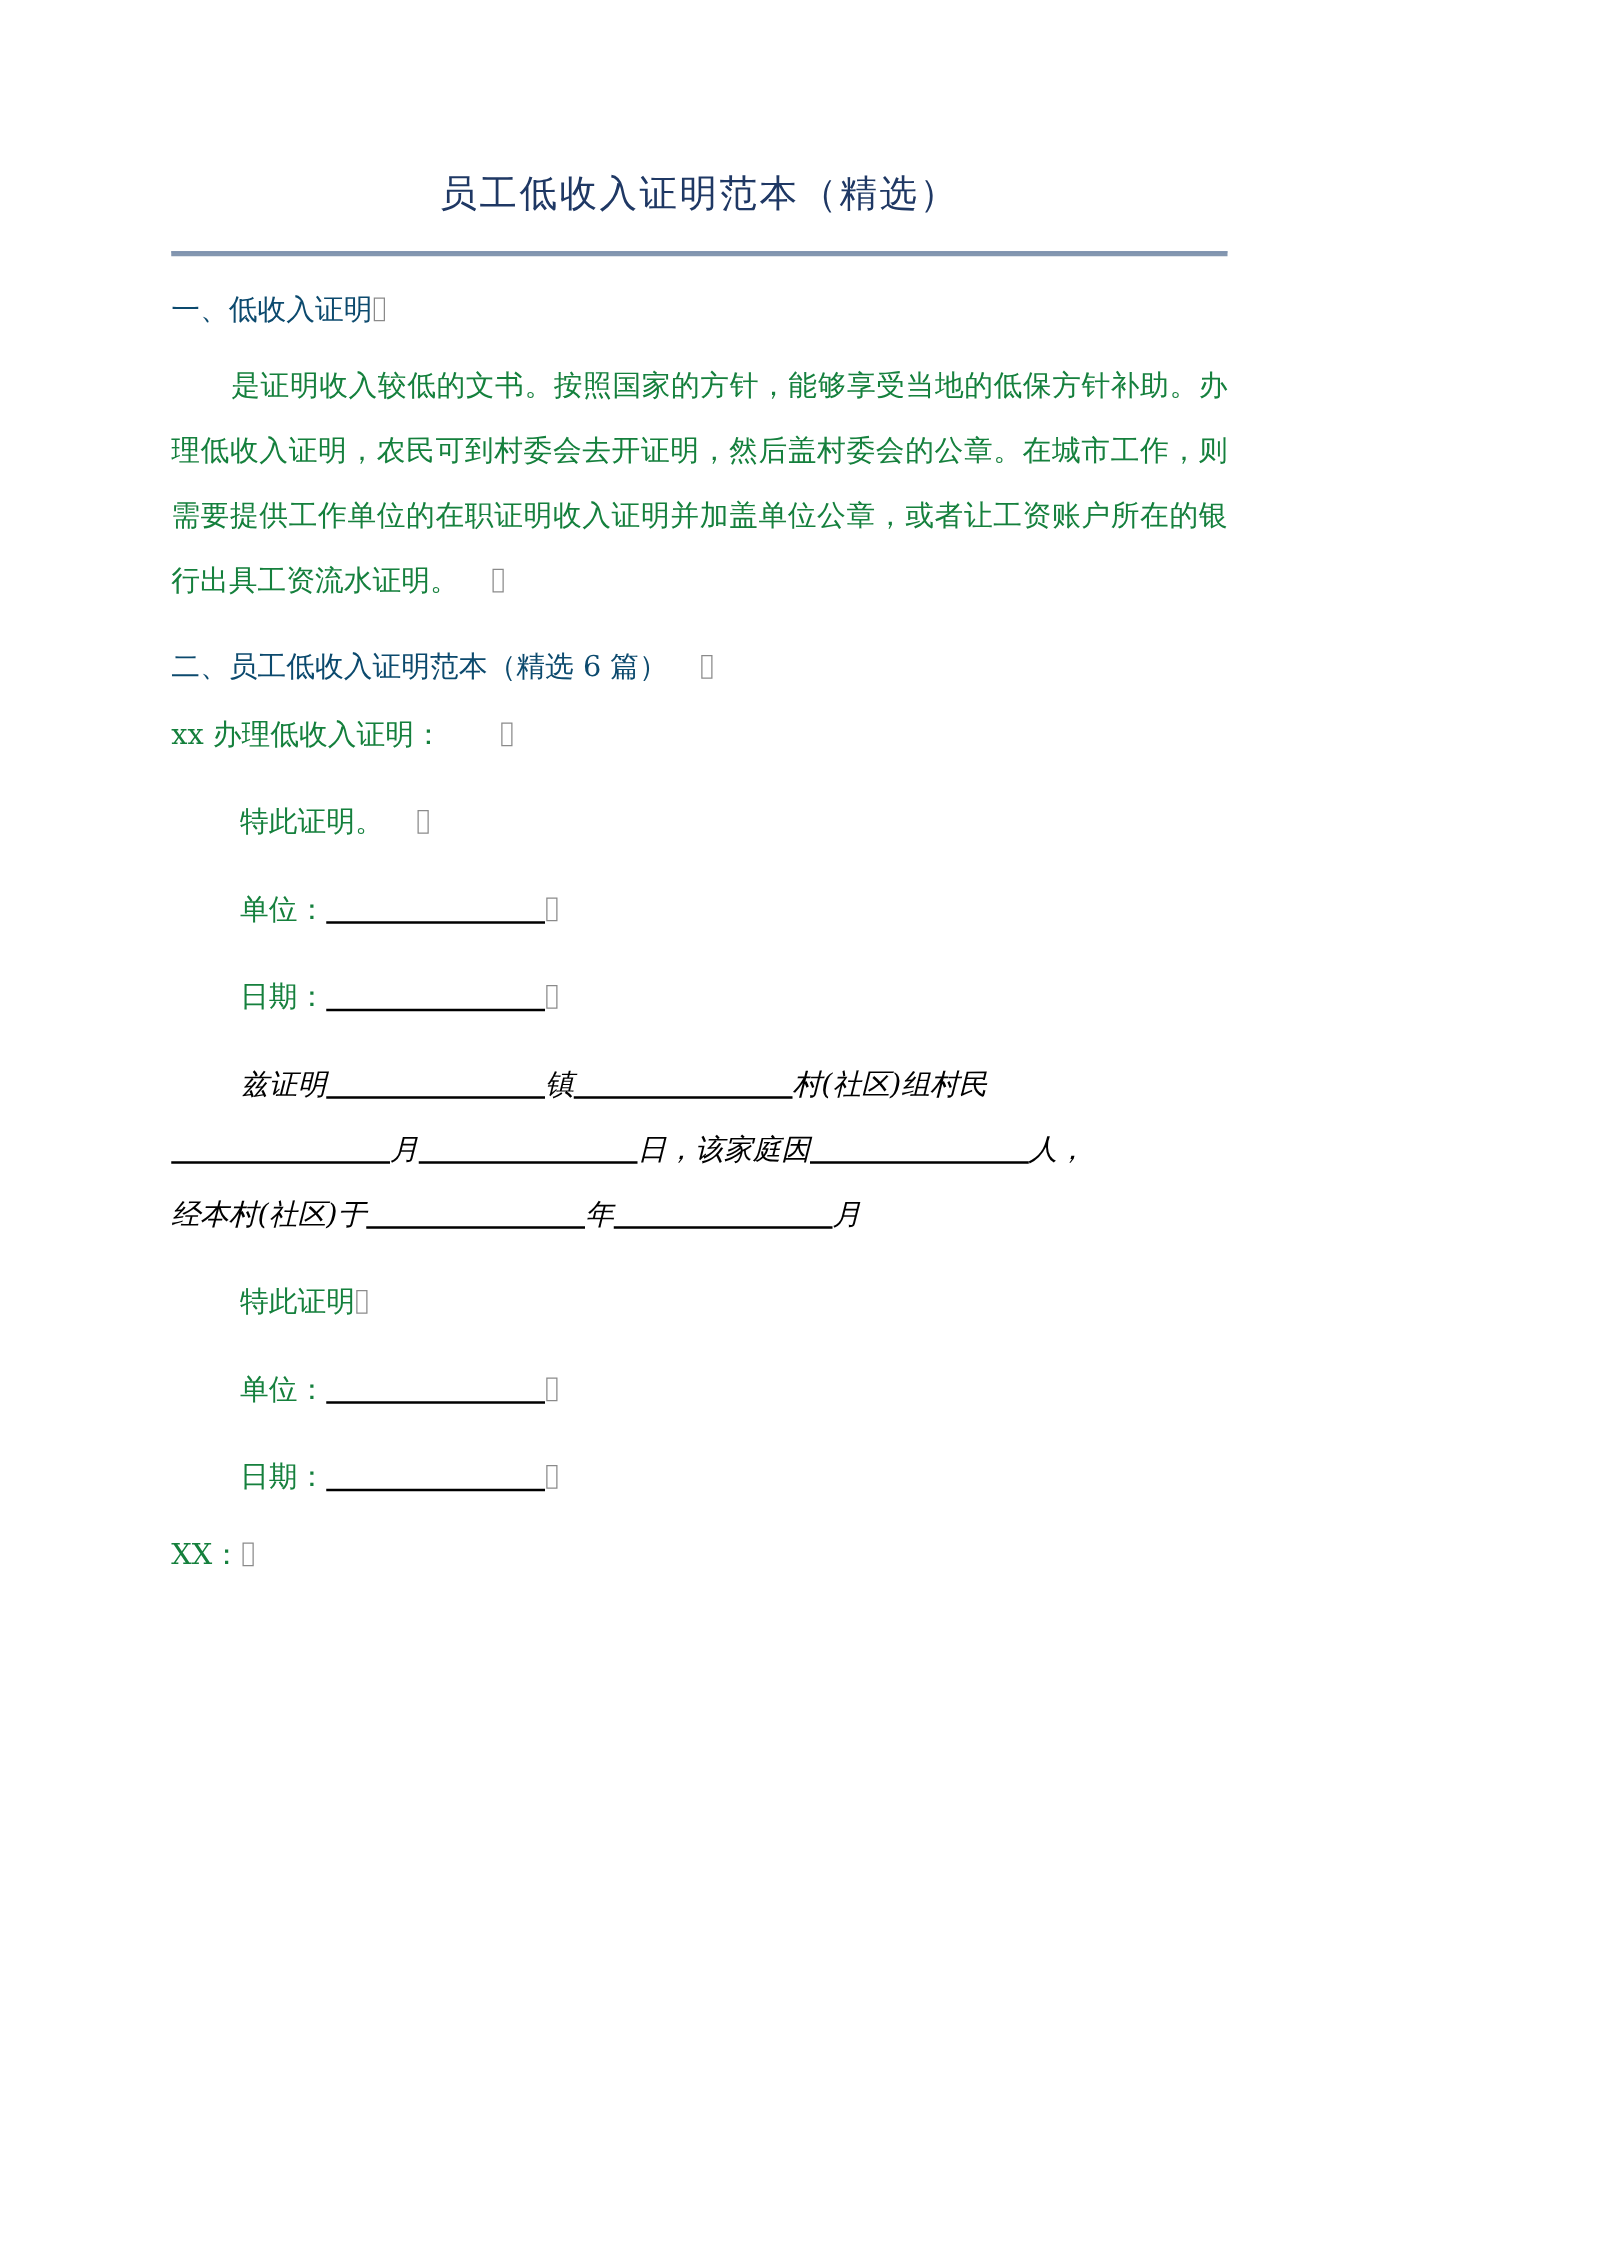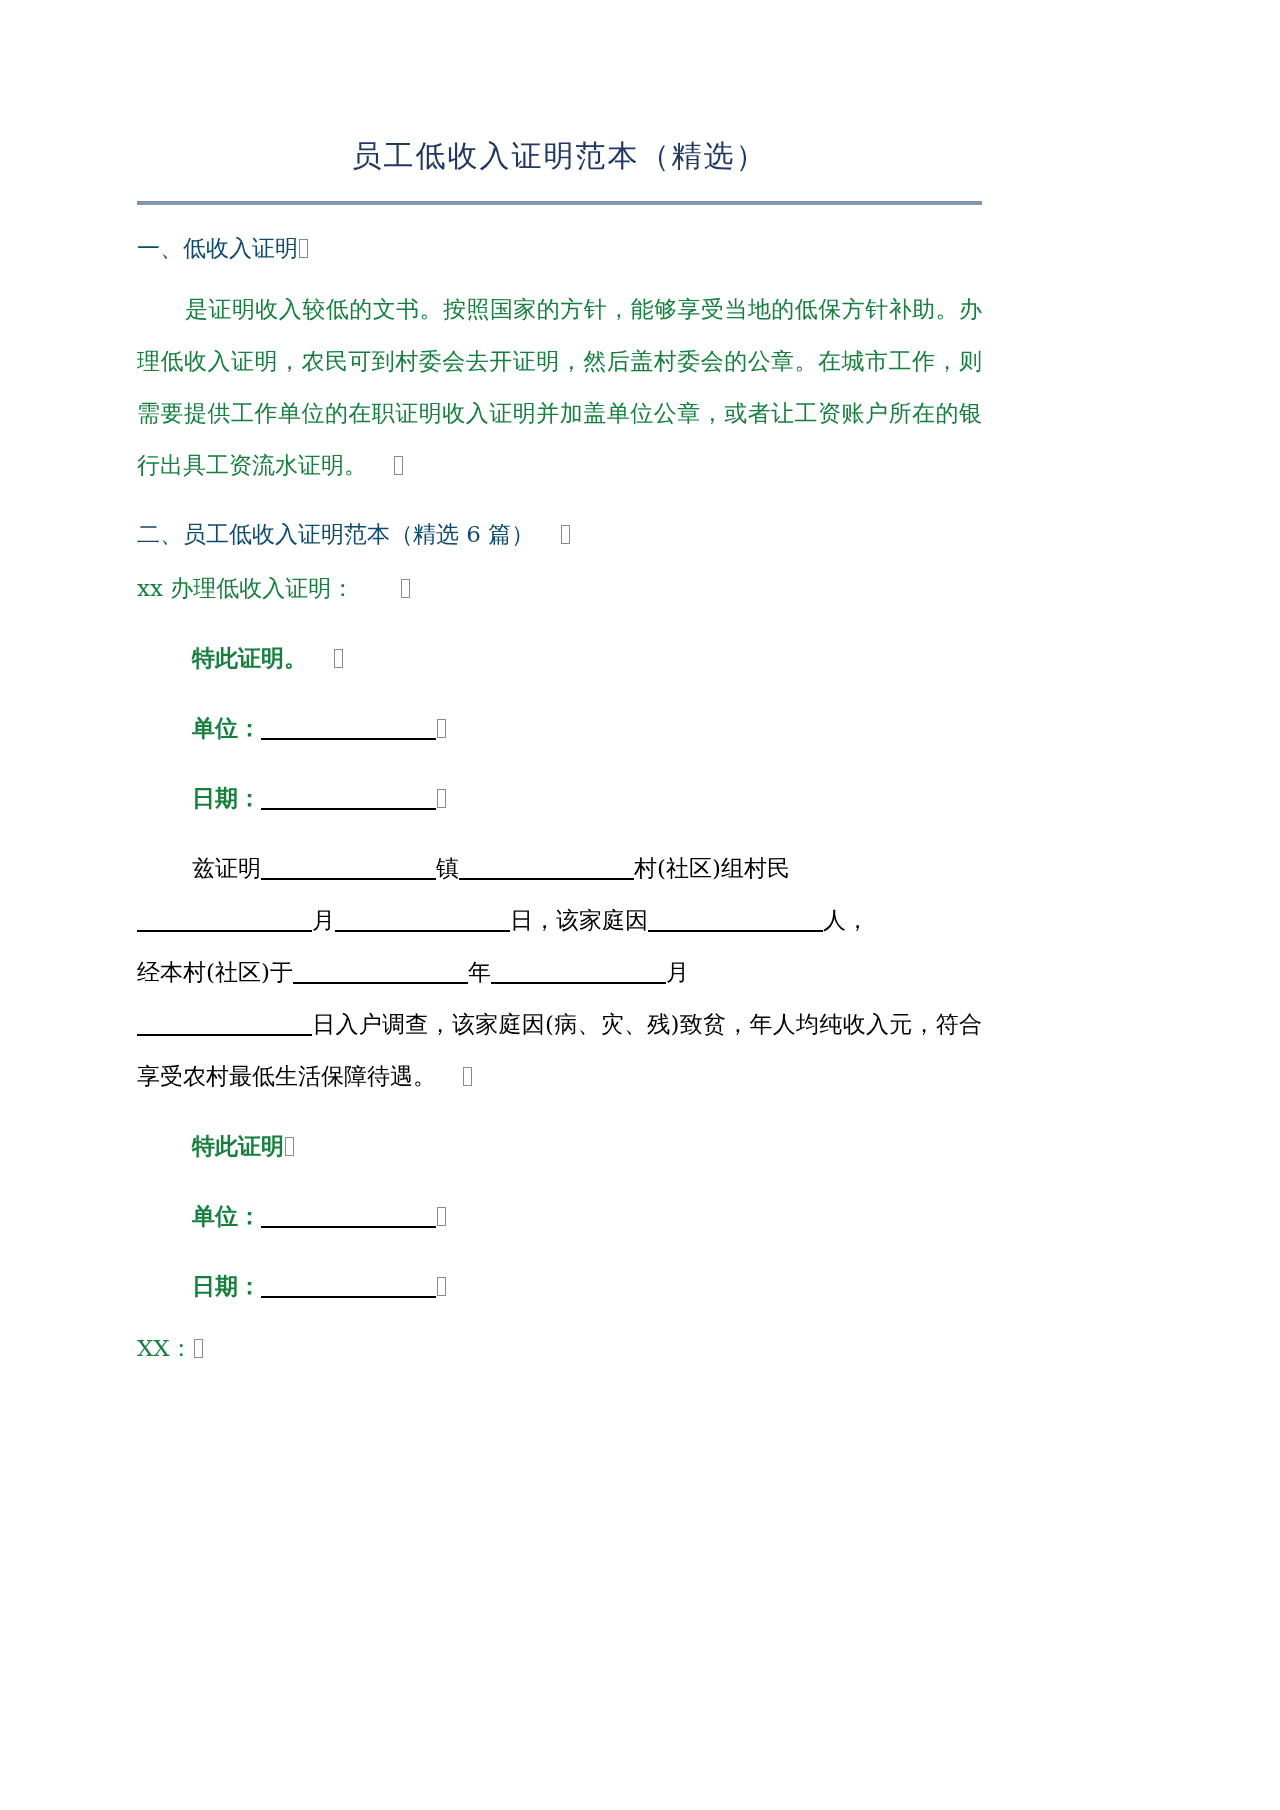--- a/index.html
+++ b/index.html
@@ -65,21 +65,20 @@
     text-align: justify;
     text-justify: inter-ideograph;
     color: #15803d;
     white-space: pre-wrap;
   }
   .para.indent {
     text-indent: 48px;
   }
   .para.indent-sm {
     padding-left: 55px;
-    font-weight: bold;
   }
   .para.tight {
     padding-top: 10px;
   }
 
   
   .tofu {
     display: inline-block;
     width: 9px;
     height: 19px;
@@ -102,20 +101,21 @@
   .gap-md { display: inline-block; width: 46px; }
 
   .flow {
     font-size: 23px;
     line-height: 52px;
     margin: 0;
     padding-top: 18px;
     text-align: justify;
     color: #000;
     word-break: break-all;
+    font-style: italic;
   }
 </style>
 </head>
 <body>
 
 <div class="page">
   <div class="content">
 
     <h1 class="doc-title">员工低收入证明范本（精选）</h1>
     <div class="title-rule"></div>
@@ -134,21 +134,20 @@
 
     <p class="para indent-sm"><span>日期：</span><span class="blank blank-l"></span><span class="tofu"></span></p>
 
     <p class="flow" style="padding-left:55px;"><span>兹证明</span><span class="blank blank-l"></span><span>镇</span><span class="blank blank-l"></span><span>村(社区)组村民</span></p>
 
 
     <p class="flow" style="padding-top:0;"><span class="blank blank-l"></span><span>月</span><span class="blank blank-l"></span><span>日，该家庭因</span><span class="blank blank-l"></span><span>人，</span></p>
 
     <p class="flow" style="padding-top:0;"><span>经本村(社区)于</span><span class="blank blank-l"></span><span>年</span><span class="blank blank-l"></span><span>月</span></p>
 
-    <p class="flow" style="padding-top:0;"><span class="blank blank-l"></span><span>日入户调查，该家庭因(病、灾、残)致贫，年人均纯收入元，符合享受农村最低生活保障待遇。</span><span class="gap-sm"></span><span class="tofu"></span></p>
 
     <p class="para indent-sm"><span>特此证明</span><span class="tofu"></span></p>
 
     <p class="para indent-sm"><span>单位：</span><span class="blank blank-l"></span><span class="tofu"></span></p>
 
     <p class="para indent-sm"><span>日期：</span><span class="blank blank-l"></span><span class="tofu"></span></p>
 
     <p class="para tight"><span>XX：</span><span class="tofu"></span></p>
 
   </div>

